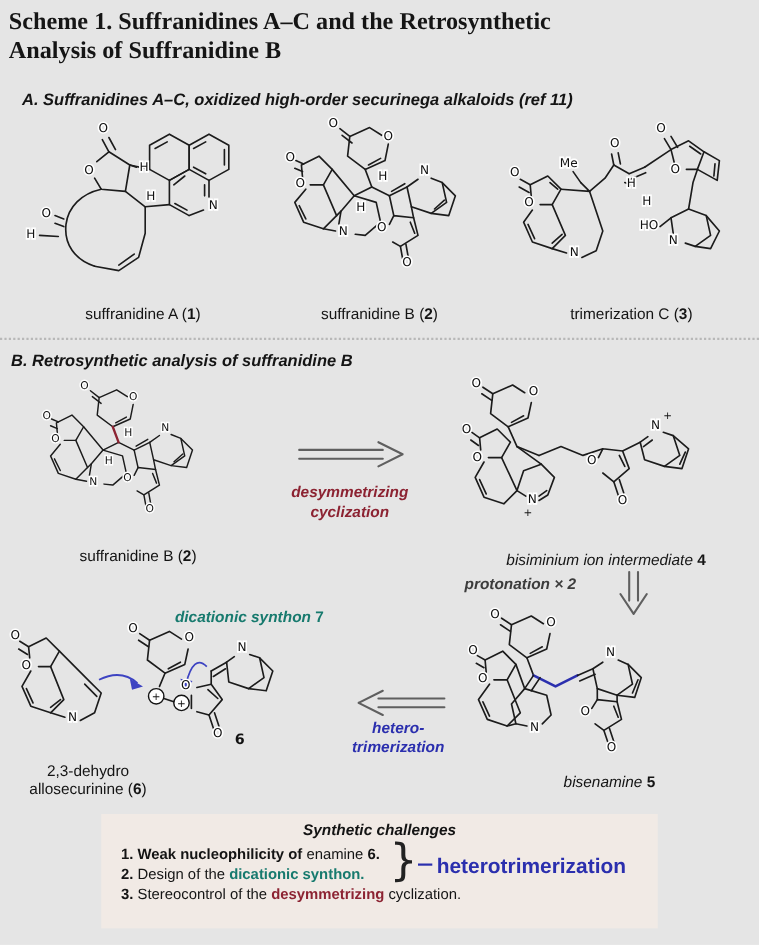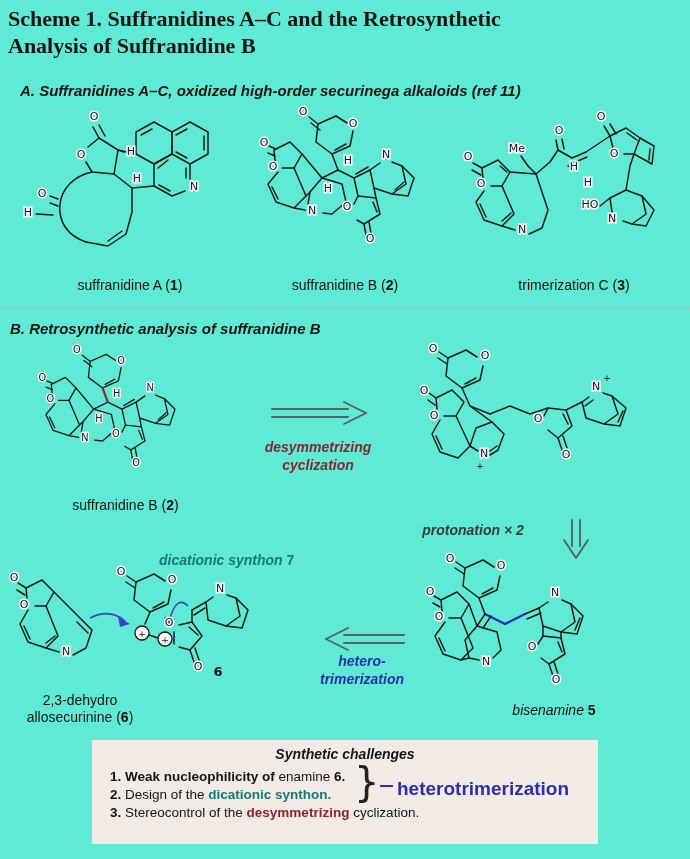--- a/index.html
+++ b/index.html
@@ -1,16 +1,16 @@
 <!DOCTYPE html>
 <html><head>
 <meta charset="utf-8">
 <style>
   html,body{margin:0;padding:0;background:#ffffff;}
-  .page{position:relative;width:690px;height:859px;background:#5eead4;overflow:hidden;
+  .page{position:relative;width:690px;height:859px;background:#e5e5e5;overflow:hidden;
         font-family:"Liberation Sans",sans-serif;color:#141414;}
   .abs{position:absolute;}
   .title{font-family:"Liberation Serif",serif;font-weight:700;font-size:22px;line-height:27px;color:#151515;}
   .shead{font-size:15px;font-weight:700;font-style:italic;color:#141414;white-space:nowrap;}
   .lbl{font-size:14px;text-align:center;color:#141414;}
   .it{font-style:italic;}
   .b{font-weight:700;}
   .rn{font-style:normal;font-weight:700;}
   .red{color:#8c2332;}
   .blue{color:#2b2fae;}
@@ -251,20 +251,23 @@
       <text class="at" x="118" y="80">O</text>
       <text class="at" x="146" y="116">O</text>
       <text class="at" x="176" y="48">N</text>
       <text class="at chg" x="187" y="39">+</text>
     </svg>
   </div>
 
   <div class="abs lbl" style="left:8px;top:497px;width:235px;">
     <span>suffranidine B (</span><span class="b">2</span><span>)</span>
   </div>
+  <div class="abs lbl it" style="left:420px;top:501px;width:262px;">
+    <span>bisiminium ion intermediate </span><span class="rn">4</span>
+  </div>
 
   <div class="abs arrlbl gray" style="left:398px;top:521px;width:150px;">protonation × 2</div>
   <div class="abs" style="left:560px;top:518px;width:32px;height:42px;">
     <svg class="ra" width="32" height="42" viewBox="0 0 32 42">
       <line x1="12" y1="2" x2="12" y2="28"></line>
         <line x1="20" y1="2" x2="20" y2="28"></line>
       <path d="M4,22 L16,40 M28,22 L16,40"></path>
     </svg>
   </div>
 

